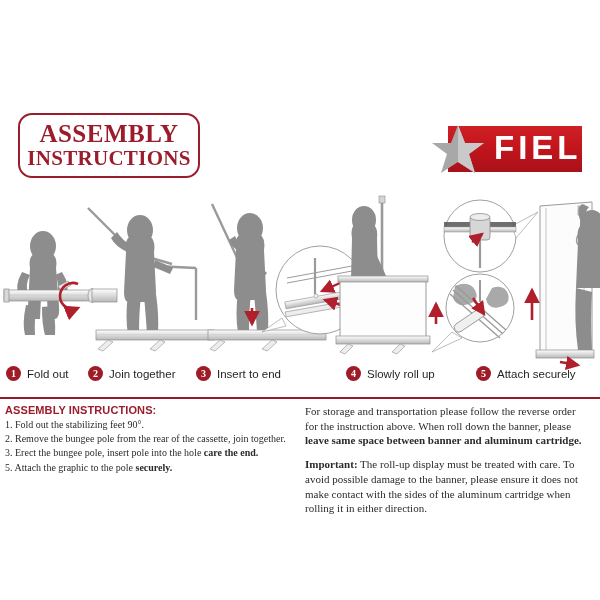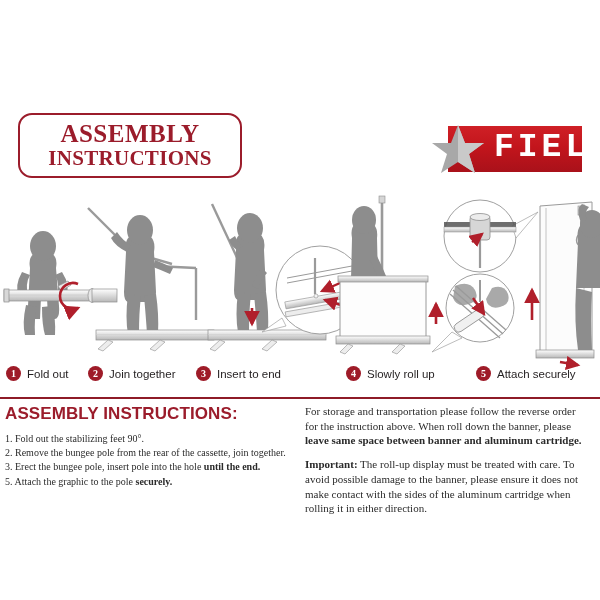--- a/index.html
+++ b/index.html
@@ -7,21 +7,21 @@
     width:600px;height:600px;
     background:#ffffff;
     font-family:"Liberation Serif", serif;
     overflow:hidden;
     position:relative;
   }
   .page{position:relative;width:600px;height:600px;}
 
   
   .title-box{
-    position:absolute;left:18px;top:113px;width:224px;height:65px;
+    position:absolute;left:18px;top:113px;width:182px;height:65px;
     border:2.5px solid #9b1c2b;border-radius:14px;
     display:flex;flex-direction:column;align-items:center;justify-content:center;
     box-sizing:border-box;
   }
   .title-line1{
     color:#9b1c2b;font-weight:bold;font-size:25px;letter-spacing:.5px;
     line-height:1.02;font-family:"Liberation Serif", serif;
   }
   .title-line2{
     color:#9b1c2b;font-weight:bold;font-size:21px;letter-spacing:.3px;
@@ -30,21 +30,21 @@
 
   
   .logo{position:absolute;left:432px;top:126px;width:150px;height:46px;}
   .logo-block{
     position:absolute;left:16px;top:0;width:134px;height:46px;
     background:linear-gradient(180deg,#cf2026 0%,#c3151c 45%,#a9111a 100%);
   }
   .logo-star{position:absolute;left:0px;top:-2px;width:56px;height:52px;}
   .logo-text{
     position:absolute;left:62px;top:3px;
-    color:#ffffff;font-family:Liberation Mono, monospace;
+    color:#ffffff;font-family:Liberation Sans, sans-serif;
     font-size:33px;font-weight:bold;letter-spacing:4px;
   }
 
   
   .figures{position:absolute;left:0;top:190px;width:600px;height:185px;}
 
   
   .steps{position:absolute;left:0;top:366px;width:600px;height:26px;}
   .step{position:absolute;display:flex;align-items:center;gap:6px;top:0;}
   .badge{
@@ -63,23 +63,23 @@
     position:absolute;left:0;top:397px;width:600px;height:0;
     border-top:2px solid #8e1b27;
   }
 
   
   .bottom{position:absolute;left:0;top:404px;width:600px;height:110px;}
   .col-left{position:absolute;left:5px;top:0;width:292px;}
   .col-right{position:absolute;left:305px;top:0;width:285px;}
 
   .bl-head{
-    color:#9b1c2b;font-weight:bold;font-size:17px;
+    color:#9b1c2b;font-weight:bold;font-size:11px;
     font-family:"Liberation Sans", sans-serif;letter-spacing:.1px;
-    margin-bottom:8px;
+    margin-bottom:2px;
   }
   .bl-item{
     color:#2b2b2b;font-size:10px;line-height:1.42;
     font-family:"Liberation Serif", serif;white-space:nowrap;
   }
   .bl-item b{font-weight:bold;}
 
   .br-para{
     color:#2b2b2b;font-size:11px;line-height:1.34;
     font-family:Liberation Serif, serif;margin-bottom:9px;
@@ -302,21 +302,21 @@
   </div>
 
   <div class="divider"></div>
 
   <div class="bottom">
 
     <div class="col-left">
       <div class="bl-head">ASSEMBLY INSTRUCTIONS:</div>
       <div class="bl-item">1. Fold out the stabilizing feet 90°.</div>
       <div class="bl-item">2. Remove the bungee pole from the rear of the cassette, join together.</div>
-      <div class="bl-item"><span>3. Erect the bungee pole, insert pole into the hole </span><b>until the end.</b></div>
+      <div class="bl-item"><span>3. Erect the bungee pole, insert pole into the hole </span><b>care the end.</b></div>
       <div class="bl-item"><span>5. Attach the graphic to the pole </span><b>securely.</b></div>
     </div>
 
     <div class="col-right">
       <div class="br-para"><span>For storage and transportation please follow the reverse order for the instruction above. When roll down the banner, please </span><b>leave same space between banner and aluminum cartridge.</b></div>
       <div class="br-para"><b>Important:</b><span> The roll-up display must be treated with care. To avoid possible damage to the banner, please ensure it does not make contact with the sides of the aluminum cartridge when rolling it in either direction.</span></div>
     </div>
 
   </div>
 

